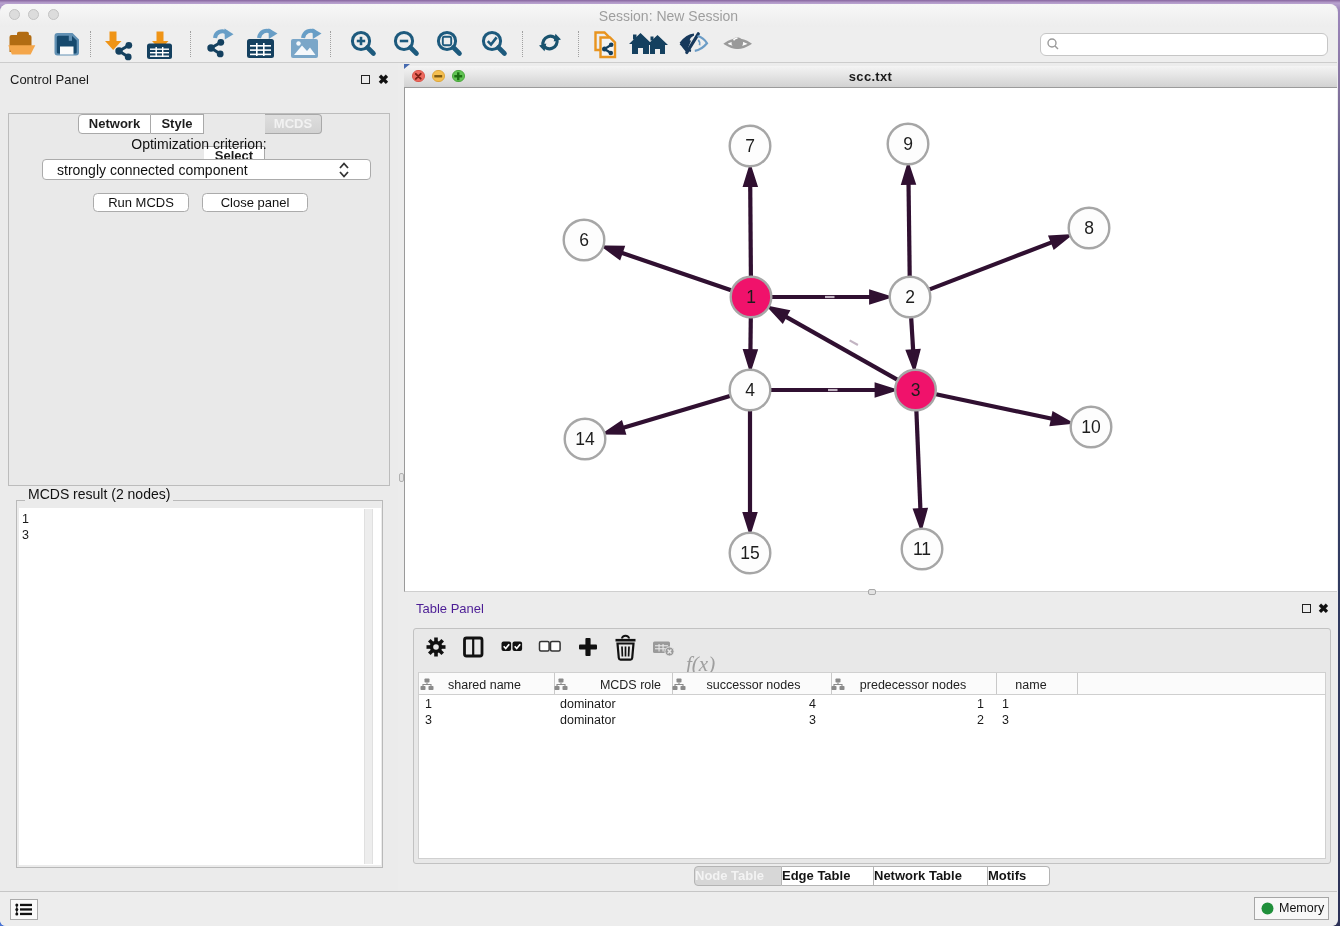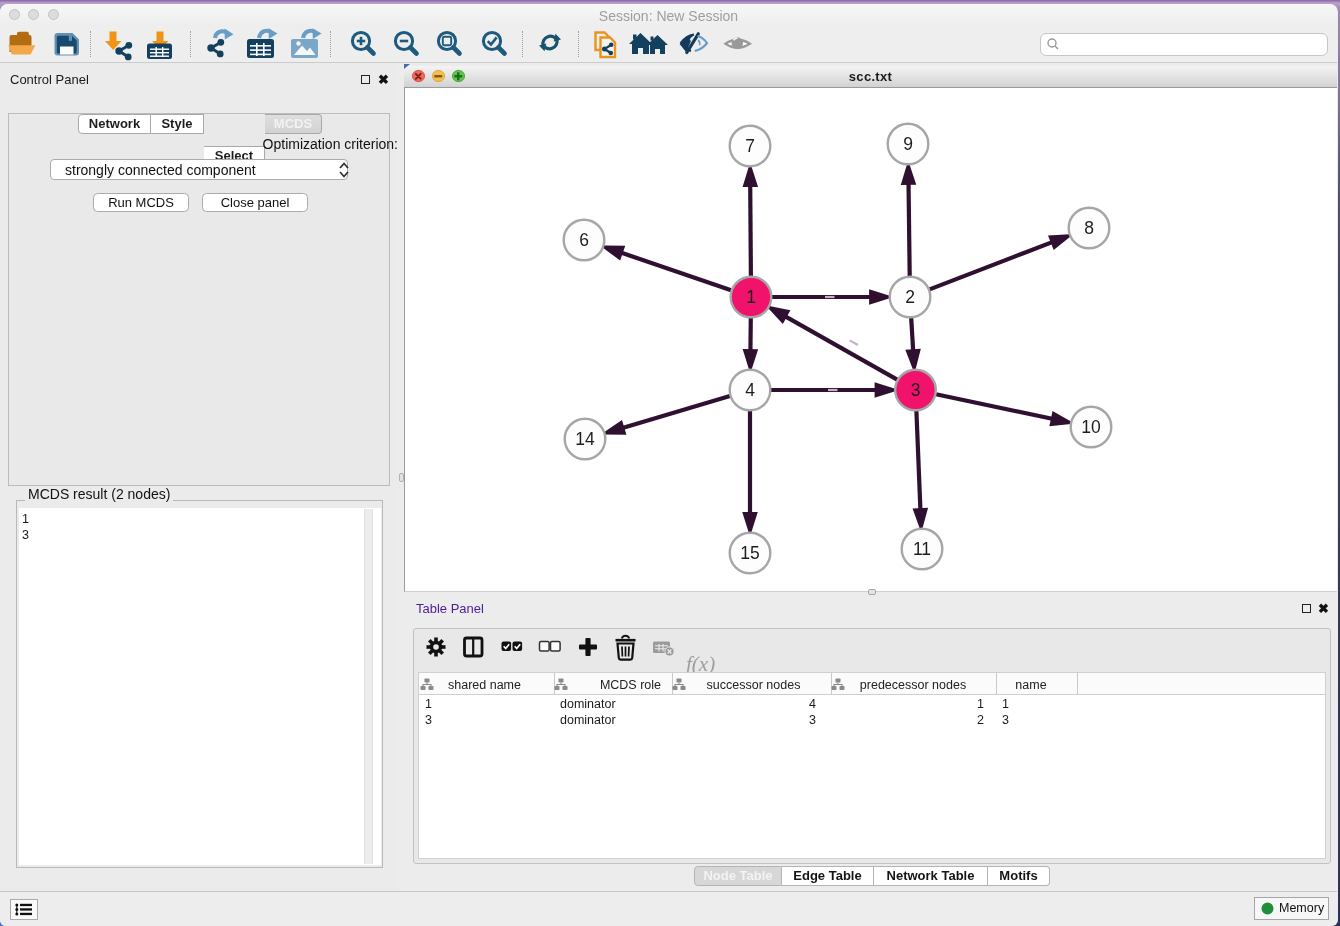--- a/index.html
+++ b/index.html
@@ -14,22 +14,22 @@
 .tsep{position:absolute;top:31px;height:26px;width:0;border-left:1px dotted #a0a0a0;}
 #searchbox{position:absolute;left:1040px;top:33px;width:288px;height:23px;box-sizing:border-box;background:#fff;border:1px solid #c6c6c6;border-radius:6px;}
 
 #cpanel{position:absolute;left:0;top:63px;width:398px;height:828px;background:#ebebeb;}
 #cphead{position:absolute;left:10px;top:72px;font-size:13px;color:#1a1a1a;}
 .sqicon{position:absolute;width:9px;height:9px;border:1.6px solid #222;box-sizing:border-box;}
 .xicon{position:absolute;font-size:13px;font-weight:700;color:#111;}
 .tab{position:absolute;top:114px;height:20px;box-sizing:border-box;border:1px solid #a9a9a9;background:#fff;
  font-size:13px;font-weight:700;color:#1c1c1c;text-align:center;line-height:18px;}
 #cpinner{position:absolute;left:8px;top:113px;width:382px;height:373px;box-sizing:border-box;background:#e9e9e9;border:1px solid #bcbcbc;}
-#optlabel{position:absolute;left:0;top:136px;width:398px;text-align:right;font-size:14px;color:#111;}
-#dropdown{position:absolute;left:50px;top:159px;width:298px;height:21px;box-sizing:border-box;background:#fff;border:1px solid #ababab;border-radius:4px;font-size:14px;color:#111;line-height:20px;padding-left:14px;}
+#optlabel{position:absolute;left:0;top:136px;width:398px;text-align:center;font-size:14px;color:#111;}
+#dropdown{position:absolute;left:42px;top:159px;width:329px;height:21px;box-sizing:border-box;background:#fff;border:1px solid #ababab;border-radius:4px;font-size:14px;color:#111;line-height:20px;padding-left:14px;}
 .btn{position:absolute;height:19px;box-sizing:border-box;background:#fff;border:1px solid #ababab;border-radius:4.5px;font-size:13px;color:#111;text-align:center;line-height:17px;}
 #fieldset{position:absolute;left:16px;top:500px;width:367px;height:368px;box-sizing:border-box;border:1px solid #b9b9b9;}
 #legend{position:absolute;left:25px;top:486px;background:#ebebeb;padding:0 3px;font-size:14px;color:#111;}
 #fswhite{position:absolute;left:19px;top:508px;width:362px;height:357px;background:#fff;}
 #fstrack{position:absolute;left:364px;top:509px;width:9px;height:355px;background:#ededed;border-left:1px solid #e0e0e0;border-right:1px solid #e0e0e0;box-sizing:border-box;}
 
 #grip{position:absolute;left:398.5px;top:473px;width:5px;height:9px;background:#e3e3e3;border:1px solid #b0b0b0;border-radius:2px;box-sizing:border-box;}
 
 #netwin{position:absolute;left:404px;top:66px;width:933px;height:526px;background:#fff;border-left:1px solid #9a9a9a;border-bottom:1px solid #cfcfcf;box-sizing:border-box;}
 #nettitle{position:absolute;left:404px;top:66px;width:933px;height:22px;background:linear-gradient(#f4f4f4,#d2d2d2);border-bottom:1px solid #9b9b9b;box-sizing:border-box;}
@@ -38,21 +38,21 @@
 #grip2{position:absolute;left:868px;top:588.5px;width:8px;height:6px;background:#e3e3e3;border:1px solid #a8a8a8;border-radius:2px;box-sizing:border-box;}
 
 #tphead{position:absolute;left:416px;top:601px;font-size:13px;color:#4c1d95;text-align:center;}
 #tpsub{position:absolute;left:413px;top:628px;width:918px;height:236px;box-sizing:border-box;background:#e8e8e8;border:1px solid #c2c2c2;border-radius:3px;}
 #tptable{position:absolute;left:418px;top:672px;width:908px;height:187px;background:#fff;border:1px solid #d0d0d0;box-sizing:border-box;}
 #tphdr{position:absolute;left:418px;top:672px;width:908px;height:23px;background:#fbfbfb;border:1px solid #d0d0d0;border-bottom:1px solid #cfcfcf;box-sizing:border-box;}
 .hsep{position:absolute;top:673px;height:21px;width:0;border-left:1px solid #c9c9c9;}
 .hlabel{position:absolute;top:678px;font-size:12.5px;color:#222;}
 .cell{position:absolute;font-size:12.5px;color:#1a1a1a;}
 
-.btab{position:absolute;top:866px;height:20px;box-sizing:border-box;border:1px solid #b4b4b4;background:#fff;font-size:13px;font-weight:700;color:#141414;text-align:center;line-height:18px;}
+.btab{position:absolute;top:866px;height:20px;box-sizing:border-box;border:1px solid #b4b4b4;background:#fff;font-size:13px;font-weight:700;color:#141414;text-align:left;line-height:18px;}
 
 #statusbar{position:absolute;left:0;top:891px;width:1337px;height:35px;background:#ededed;border-top:1px solid #c6c6c6;border-radius:0 0 6px 6px;box-sizing:border-box;}
 #memorybtn{position:absolute;left:1254px;top:897px;width:75px;height:23px;box-sizing:border-box;background:#f7f7f7;border:1px solid #a6a6a6;font-size:12.5px;color:#111;}
 #listbtn{position:absolute;left:10px;top:899px;width:28px;height:21px;box-sizing:border-box;background:#fafafa;border:1px solid #ababab;}
 </style></head>
 <body>
 <div class="abs" style="left:-3px;top:915px;width:13px;height:13px;border-radius:50%;background:#4a74d4;"></div>
 <div id="app"></div>
 <div id="titlebar"></div>
 <div class="tl" style="left:8.5px"></div>

